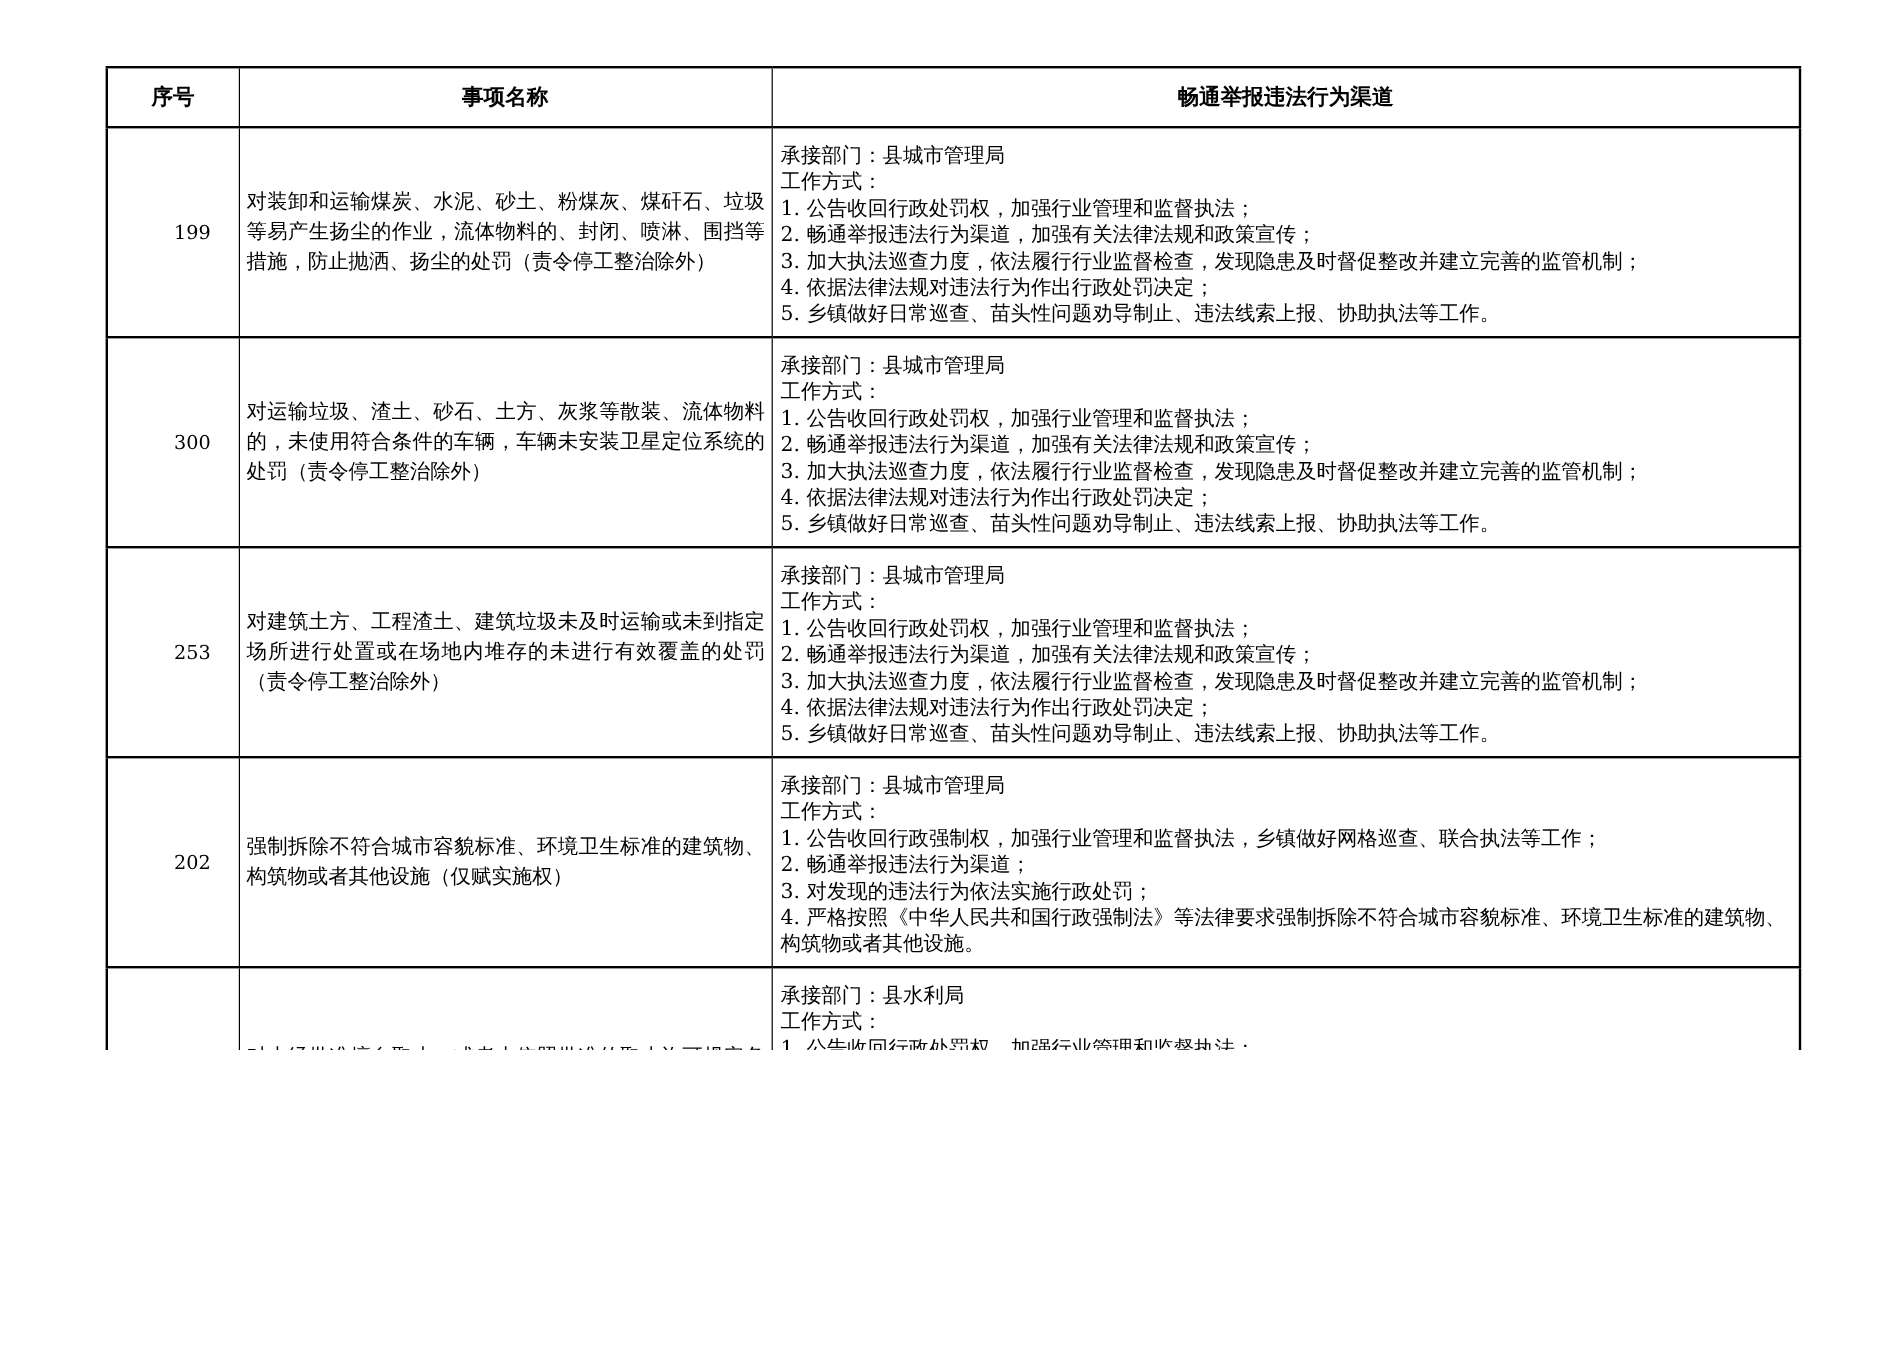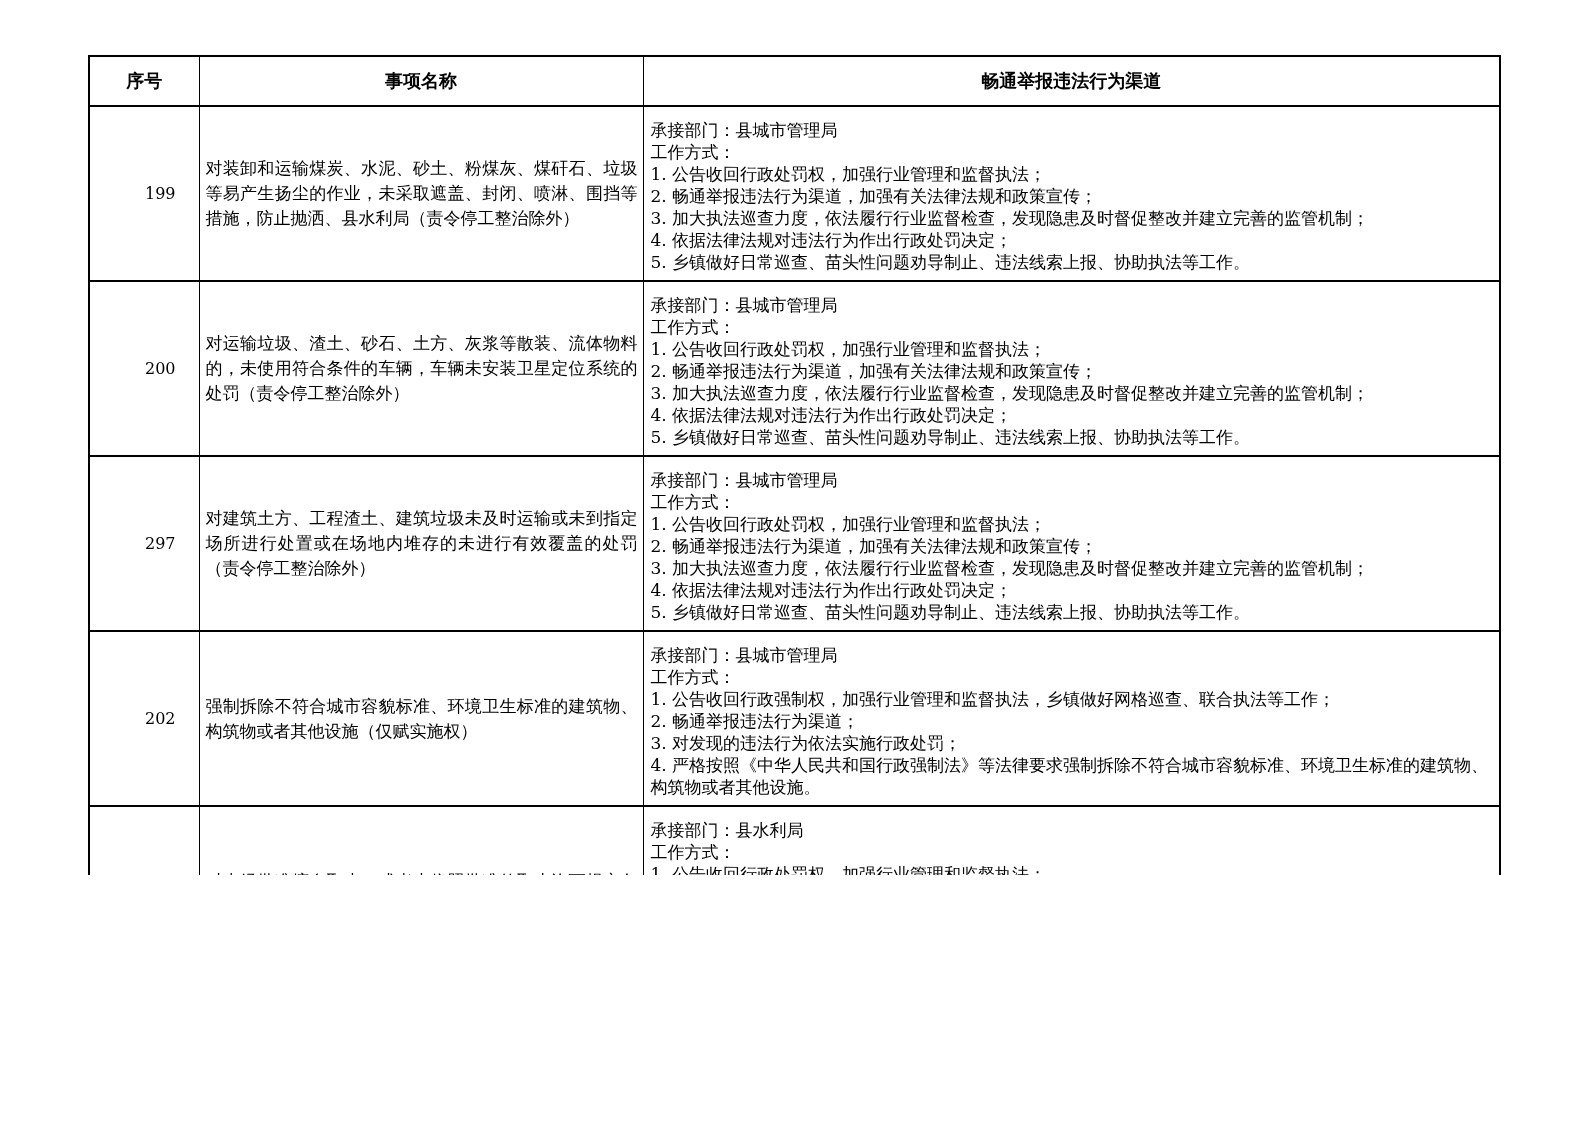--- a/index.html
+++ b/index.html
@@ -82,48 +82,48 @@
     <thead>
       <tr>
         <th>序号</th>
         <th>事项名称</th>
         <th>畅通举报违法行为渠道</th>
       </tr>
     </thead>
     <tbody id="table-body">
   <tr>
     <td class="cell-id">199</td>
-    <td class="cell-name">对装卸和运输煤炭、水泥、砂土、粉煤灰、煤矸石、垃圾等易产生扬尘的作业，未采取遮盖、封闭、喷淋、围挡等措施，防止抛洒、县水利局（责令停工整治除外）</td>
+    <td class="cell-name">对装卸和运输煤炭、水泥、砂土、粉煤灰、煤矸石、垃圾等易产生扬尘的作业，流体物料的、封闭、喷淋、围挡等措施，防止抛洒、扬尘的处罚（责令停工整治除外）</td>
     <td class="cell-dept">
       <div>承接部门：县城市管理局</div>
       <div>工作方式：</div>
       <div class="methods">1. 公告收回行政处罚权，加强行业管理和监督执法；
 2. 畅通举报违法行为渠道，加强有关法律法规和政策宣传；
 3. 加大执法巡查力度，依法履行行业监督检查，发现隐患及时督促整改并建立完善的监管机制；
 4. 依据法律法规对违法行为作出行政处罚决定；
 5. 乡镇做好日常巡查、苗头性问题劝导制止、违法线索上报、协助执法等工作。</div>
     </td>
   </tr>
 
   <tr>
-    <td class="cell-id">200</td>
+    <td class="cell-id">300</td>
     <td class="cell-name">对运输垃圾、渣土、砂石、土方、灰浆等散装、流体物料的，未使用符合条件的车辆，车辆未安装卫星定位系统的处罚（责令停工整治除外）</td>
     <td class="cell-dept">
       <div>承接部门：县城市管理局</div>
       <div>工作方式：</div>
       <div class="methods">1. 公告收回行政处罚权，加强行业管理和监督执法；
 2. 畅通举报违法行为渠道，加强有关法律法规和政策宣传；
 3. 加大执法巡查力度，依法履行行业监督检查，发现隐患及时督促整改并建立完善的监管机制；
 4. 依据法律法规对违法行为作出行政处罚决定；
 5. 乡镇做好日常巡查、苗头性问题劝导制止、违法线索上报、协助执法等工作。</div>
     </td>
   </tr>
 
   <tr>
-    <td class="cell-id">297</td>
+    <td class="cell-id">253</td>
     <td class="cell-name">对建筑土方、工程渣土、建筑垃圾未及时运输或未到指定场所进行处置或在场地内堆存的未进行有效覆盖的处罚（责令停工整治除外）</td>
     <td class="cell-dept">
       <div>承接部门：县城市管理局</div>
       <div>工作方式：</div>
       <div class="methods">1. 公告收回行政处罚权，加强行业管理和监督执法；
 2. 畅通举报违法行为渠道，加强有关法律法规和政策宣传；
 3. 加大执法巡查力度，依法履行行业监督检查，发现隐患及时督促整改并建立完善的监管机制；
 4. 依据法律法规对违法行为作出行政处罚决定；
 5. 乡镇做好日常巡查、苗头性问题劝导制止、违法线索上报、协助执法等工作。</div>
     </td>

